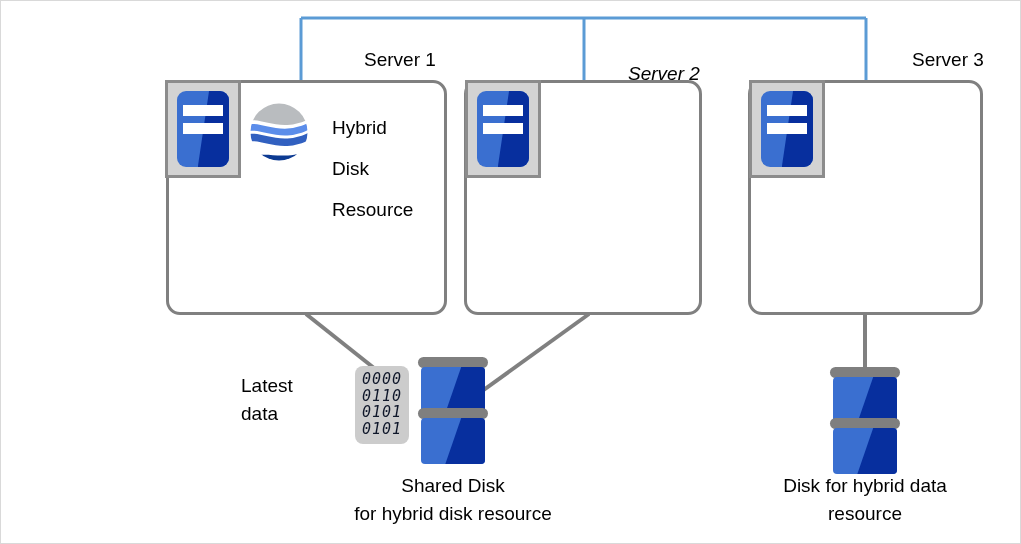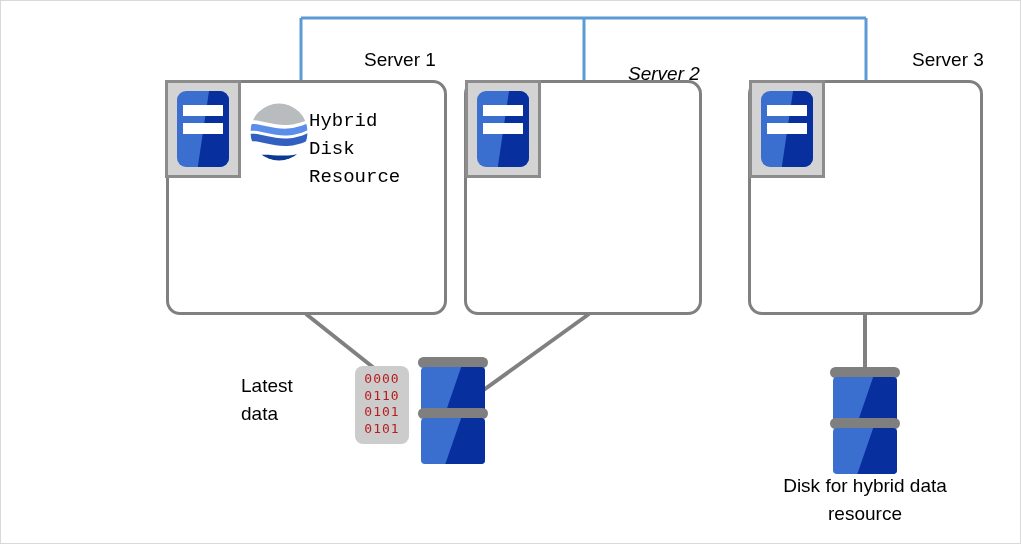--- a/index.html
+++ b/index.html
@@ -133,27 +133,28 @@
     clip-path: polygon(40% 0, 100% 0, 100% 100%, 0% 100%);
   }
   
   .binary-box {
     position: absolute;
     background: #cccccc;
     border-radius: 8px;
     padding: 5px 7px;
     box-sizing: border-box;
     font-family: "DejaVu Sans Mono", monospace;
-    font-size: 13px;
+    font-size: 15px;
     line-height: 16.5px;
-    color: #b91c1c;
+    color: #0f172a;
     letter-spacing: 1px;
     white-space: pre-line;
     z-index: 5;
     text-align: center;
+    font-style: italic;
   }
 </style>
 </head>
 <body>
 
 <div id="canvas">
 
   <svg class="svg-layer" viewBox="0 0 1021 544" xmlns="http://www.w3.org/2000/svg">
 
     <g>
@@ -202,21 +203,21 @@
       <g clip-path="url(#globeClip)">
         <rect x="0" y="0" width="100" height="100" fill="#ffffff"></rect>
         <path d="M-10,38 C15,14 50,62 110,22 L110,-10 L-10,-10 Z" fill="#b9bcbf"></path>
         <path d="M-10,55 C15,31 50,79 110,39 L110,28 C50,68 15,20 -10,44 Z" fill="#5b8dea"></path>
         <path d="M-10,72 C15,48 50,96 110,56 L110,44 C50,84 15,36 -10,60 Z" fill="#3160c0"></path>
         <path d="M-10,110 C15,62 50,110 110,72 L110,110 Z" fill="#0c3a92"></path>
       </g>
     </svg>
   </div>
 
-  <div class="lbl" style="left:308px; top:106px; line-height:28px; white-space:pre-line;font-family:Liberation Mono, monospace;">Hybrid
+  <div class="lbl" style="left:331px; top:106px; line-height:41px; white-space:pre-line;">Hybrid
 Disk
 Resource</div>
 
   <div class="lbl lbl-right" style="left:240px; top:371px; width:100px; line-height:28px;">Latest
 data</div>
 
   <div class="binary-box" style="left:354px; top:365px; width:54px; height:78px;">0000
 0110
 0101
 0101</div>
@@ -228,17 +229,19 @@
     <div class="platter" style="top:61px;"></div>
   </div>
 
   <div class="disk-stack" style="left:829px; top:366px; width:70px; height:112px;">
     <div class="platter-bar" style="top:0px;"></div>
     <div class="platter" style="top:10px;"></div>
     <div class="platter-bar" style="top:51px;"></div>
     <div class="platter" style="top:61px;"></div>
   </div>
 
+  <div class="lbl lbl-center" style="left:292px; top:471px; width:320px; line-height:28px;">Shared Disk
+for hybrid disk resource</div>
 
   <div class="lbl lbl-center" style="left:744px; top:471px; width:240px; line-height:28px;">Disk for hybrid data
 resource</div>
 
 </div>
 
 </body></html>

